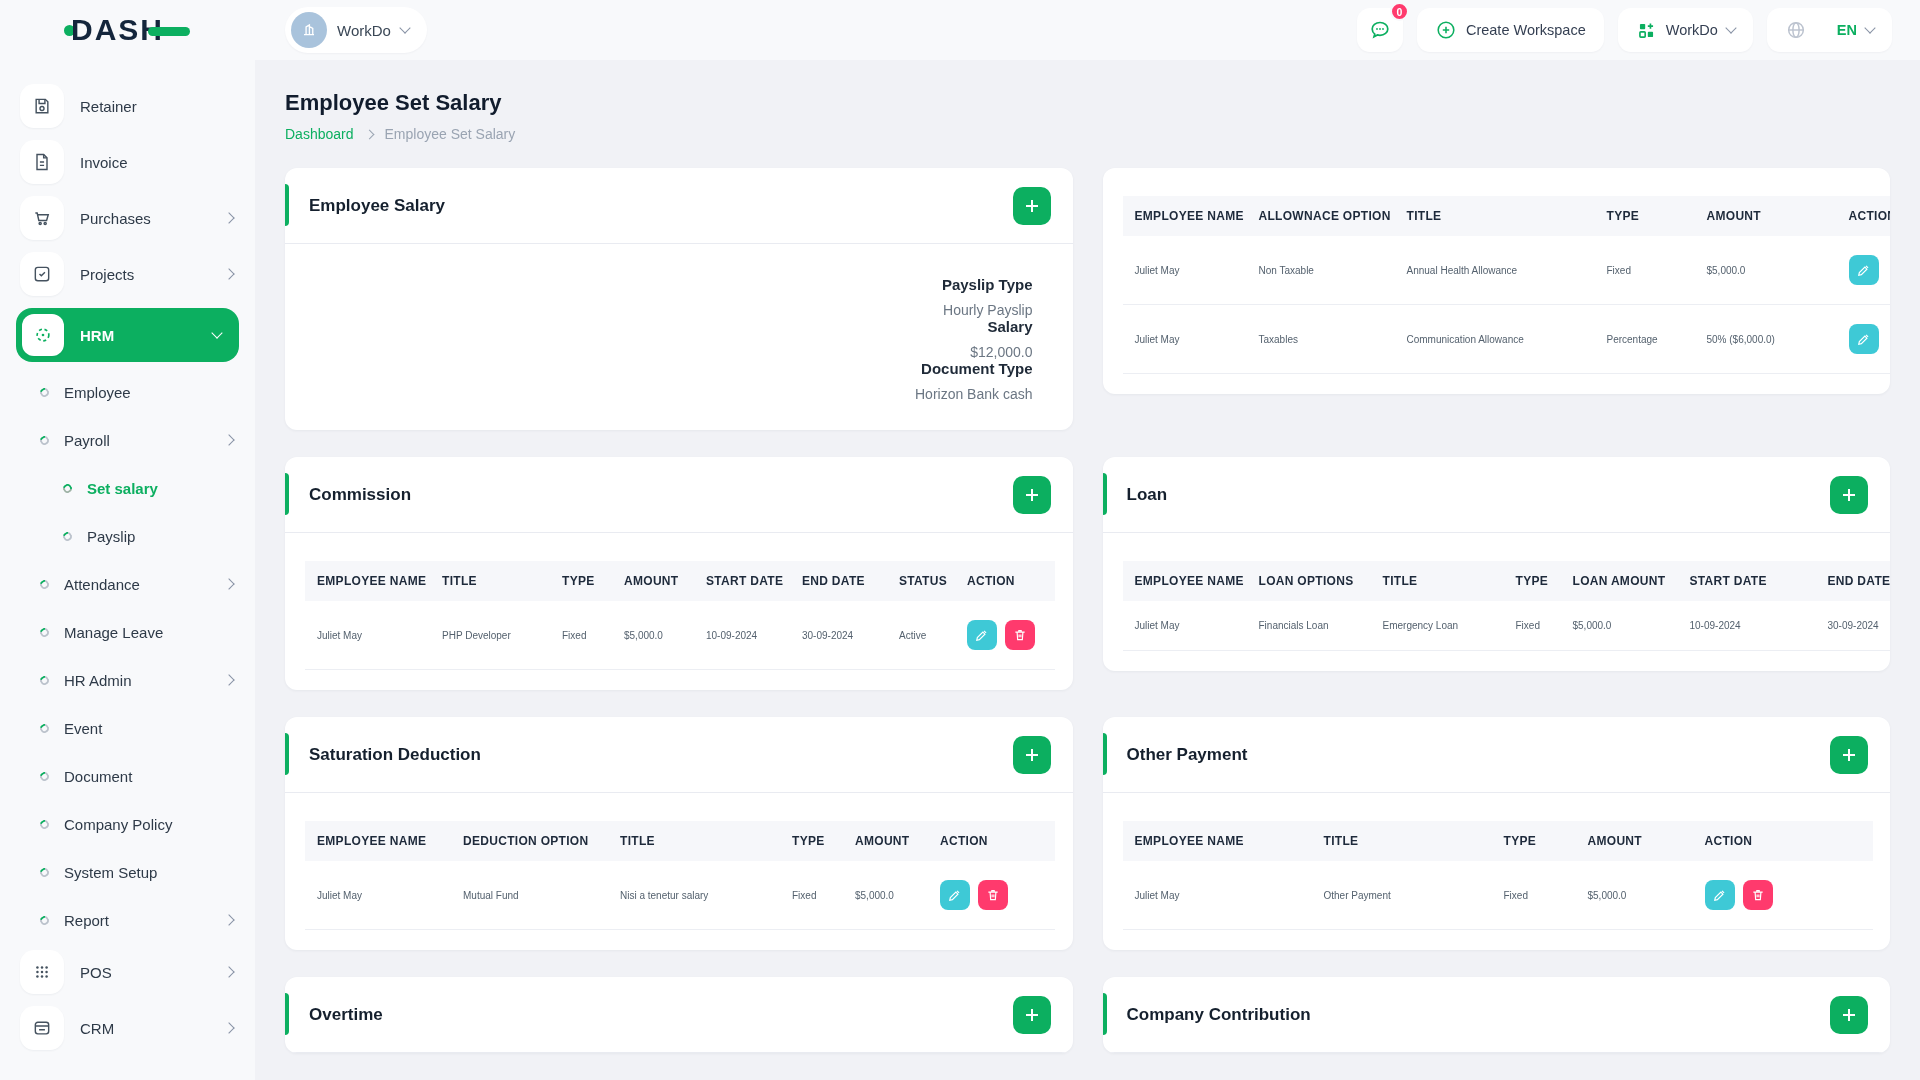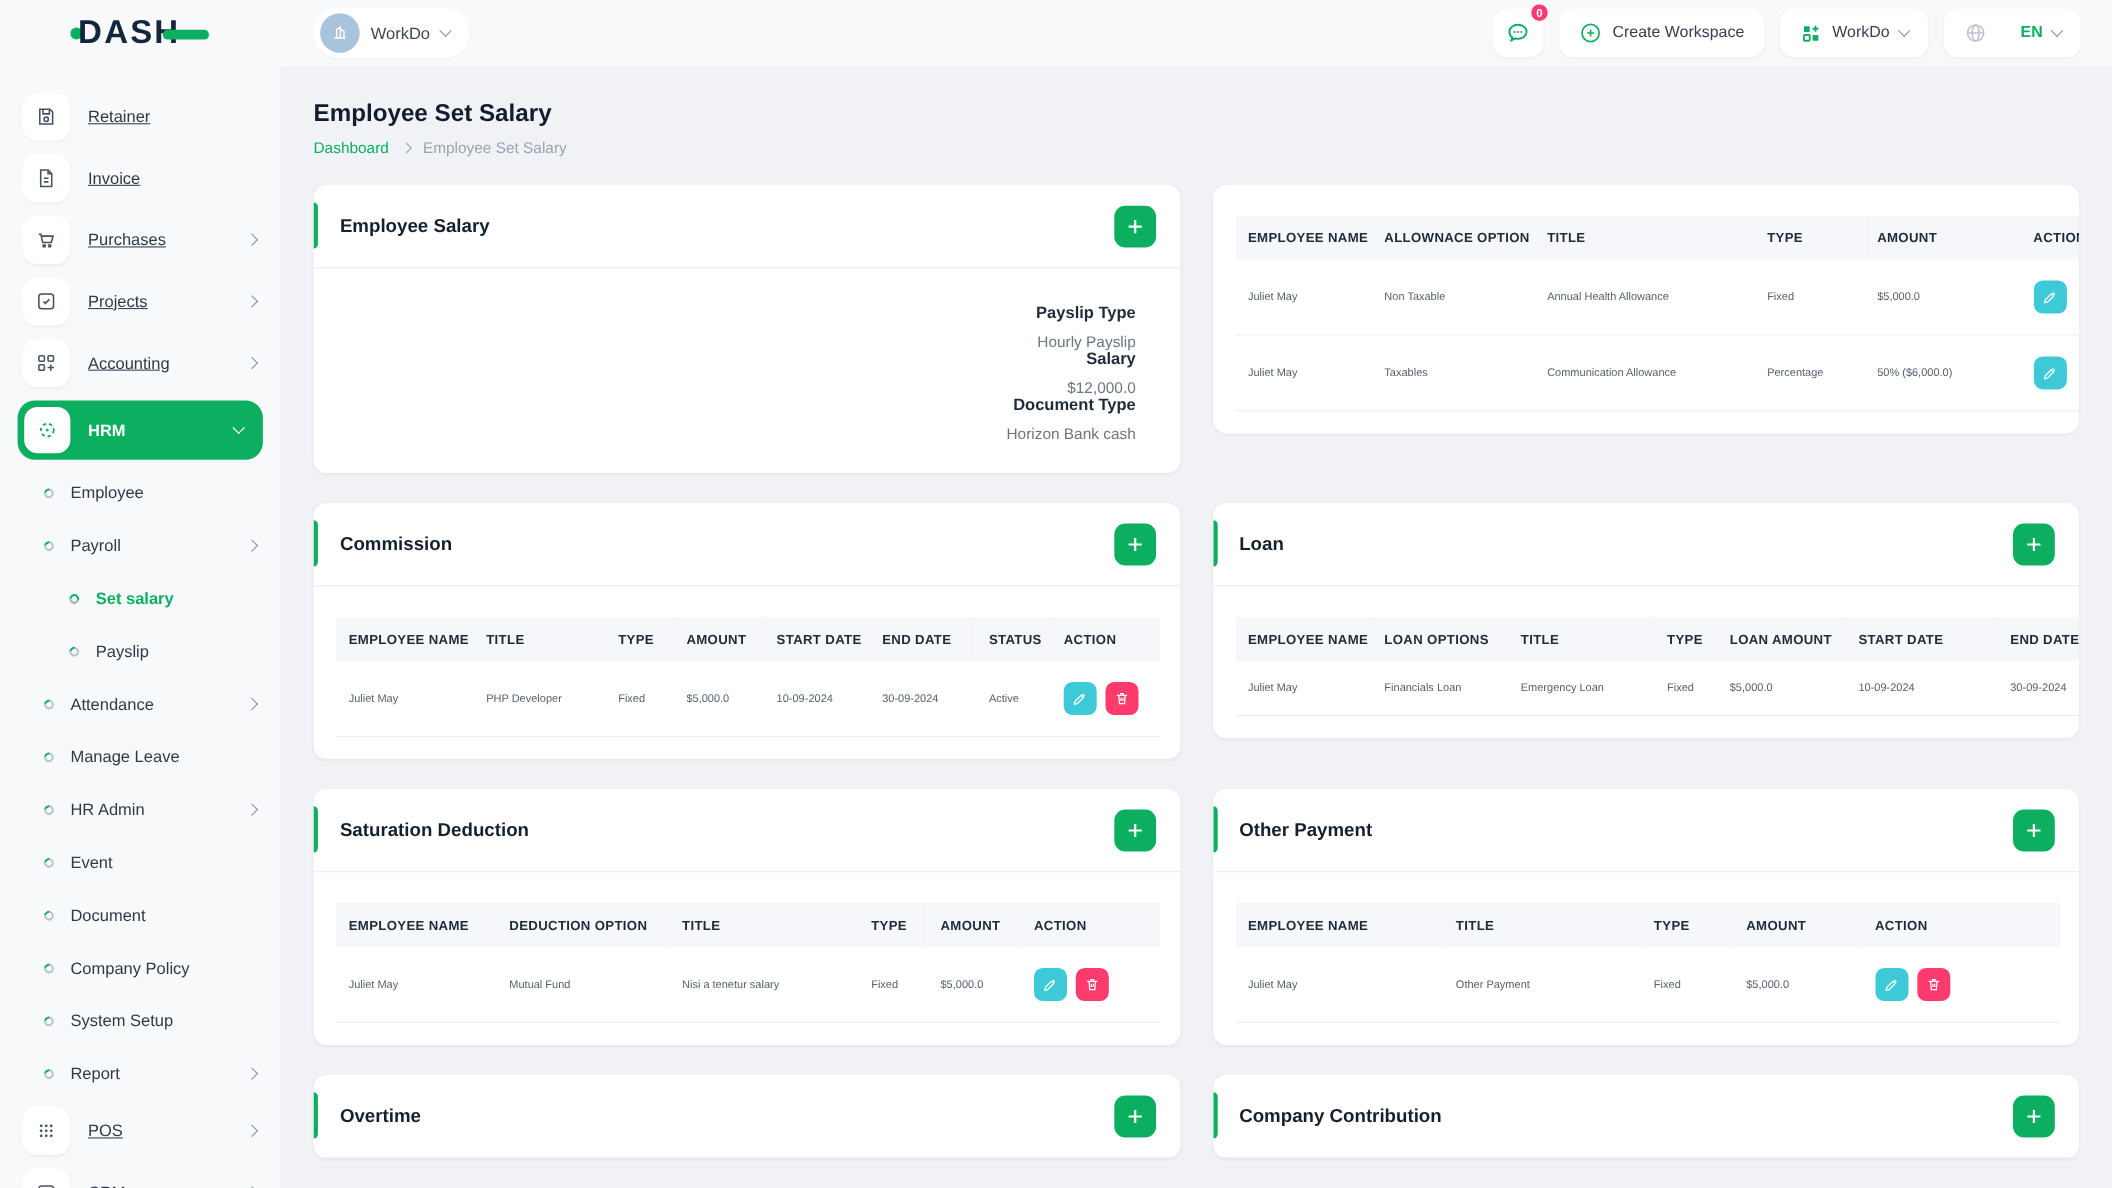--- a/index.html
+++ b/index.html
@@ -21,21 +21,21 @@
   .tb-btn { position:relative; background:#fff; border:none; border-radius:13px; height:44px; display:flex; align-items:center; gap:9px; padding:0 18px; font-size:14.5px; color:#343F52; font-weight:500; box-shadow:0 1px 2px rgba(20,30,60,.04); cursor:pointer; font-family:inherit; }
   .tb-btn.icon-only { width:46px; padding:0; justify-content:center; }
   .badge { position:absolute; top:-6px; right:-6px; min-width:19px; height:19px; border-radius:10px; background:#FF3A6D; color:#fff; font-size:10.5px; font-weight:700; display:grid; place-items:center; border:2px solid #F8F9FB; }
   .chev { width:8px; height:8px; border-right:1.8px solid #8893A5; border-bottom:1.8px solid #8893A5; transform:rotate(45deg); margin-top:-4px; flex:none; }
   .chev.right { transform:rotate(-45deg); margin-top:0; }
   .chev.white { border-color:#fff; }
   .lang { color:#0CAF60; font-weight:600;padding-left:21px; }
 
   .layout { display:flex; height:1020px; }
   .sidebar { width:255px; flex:none; background:#F8F9FB; padding-top:18px; overflow:hidden; }
-  .nav-item { display:flex; align-items:center; height:56px; padding:0 22px 0 20px; cursor:pointer;text-decoration:underline; }
+  .nav-item { display:flex; align-items:center; height:56px; padding:0 22px 0 20px; cursor:pointer; }
   .nav-box { width:44px; height:44px; background:#fff; border-radius:14px; display:grid; place-items:center; color:#45525F; box-shadow:0 1px 2px rgba(20,30,60,.05); flex:none; }
   .nav-label { margin-left:16px; font-size:15px; font-weight:500; color:#2E3A48; flex:1; }
   .nav-item .chev, .nav-sub .chev { margin-left:auto; }
   .nav-active-pill { margin:6px 16px; height:54px; background:#0CAF60; border-radius:16px; display:flex; align-items:center; padding:0 18px 0 6px; cursor:pointer; }
   .nav-active-pill .nav-box { width:42px; height:42px; border-radius:12px; color:#0CAF60; }
   .nav-active-pill .nav-label { color:#fff; font-weight:700; }
   .nav-sub { display:flex; align-items:center; height:48px; padding:0 22px 0 40px; cursor:pointer; }
   .nav-sub.lvl2 { padding-left:63px; }
   .bullet { width:9px; height:9px; border-radius:50%; border:2px solid #BCC3CC; border-top-color:#0CAF60; transform:rotate(-35deg); flex:none; }
   .nav-sub .nav-label { margin-left:15px; }
@@ -173,32 +173,20 @@
     <div class="nav-item">
       <span class="nav-box">
           <svg width="20" height="20" viewBox="0 0 24 24" fill="none" stroke="currentColor" stroke-width="1.7">
             <rect x="4" y="4" width="16" height="16" rx="3"></rect>
             <path d="M9 12l2.2 2.2 4.3-4.4"></path>
           </svg>
         </span>
       <span class="nav-label">Projects</span>
       <span class="chev right"></span>
     </div>
-    <div class="nav-item">
-      <span class="nav-box">
-          <svg width="20" height="20" viewBox="0 0 24 24" fill="none" stroke="currentColor" stroke-width="1.7">
-            <rect x="4" y="4" width="6" height="6" rx="1.2"></rect>
-            <rect x="14" y="4" width="6" height="6" rx="1.2"></rect>
-            <rect x="4" y="14" width="6" height="6" rx="1.2"></rect>
-            <path d="M17 13.5v7M13.5 17h7"></path>
-          </svg>
-        </span>
-      <span class="nav-label">Accounting</span>
-      <span class="chev right"></span>
-    </div>
     <div class="nav-active-pill">
       <span class="nav-box">
           <svg width="20" height="20" viewBox="0 0 24 24" fill="none" stroke="currentColor" stroke-width="2">
             <circle cx="12" cy="12" r="7" stroke-dasharray="3.6 3.2"></circle>
             <circle cx="12" cy="12" r="1.6" fill="currentColor" stroke="none"></circle>
           </svg>
         </span>
       <span class="nav-label">HRM</span>
       <span class="chev white"></span>
     </div>

